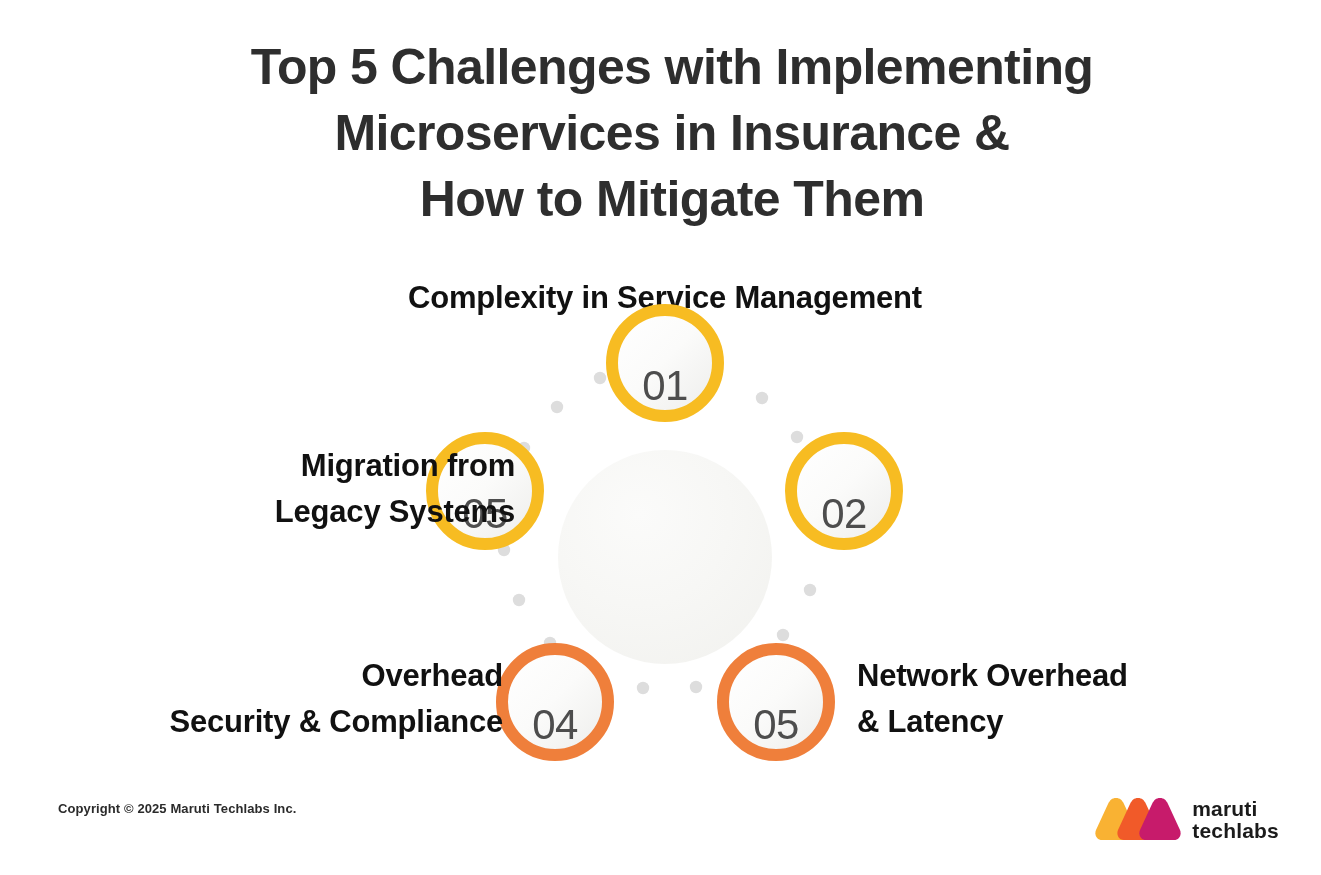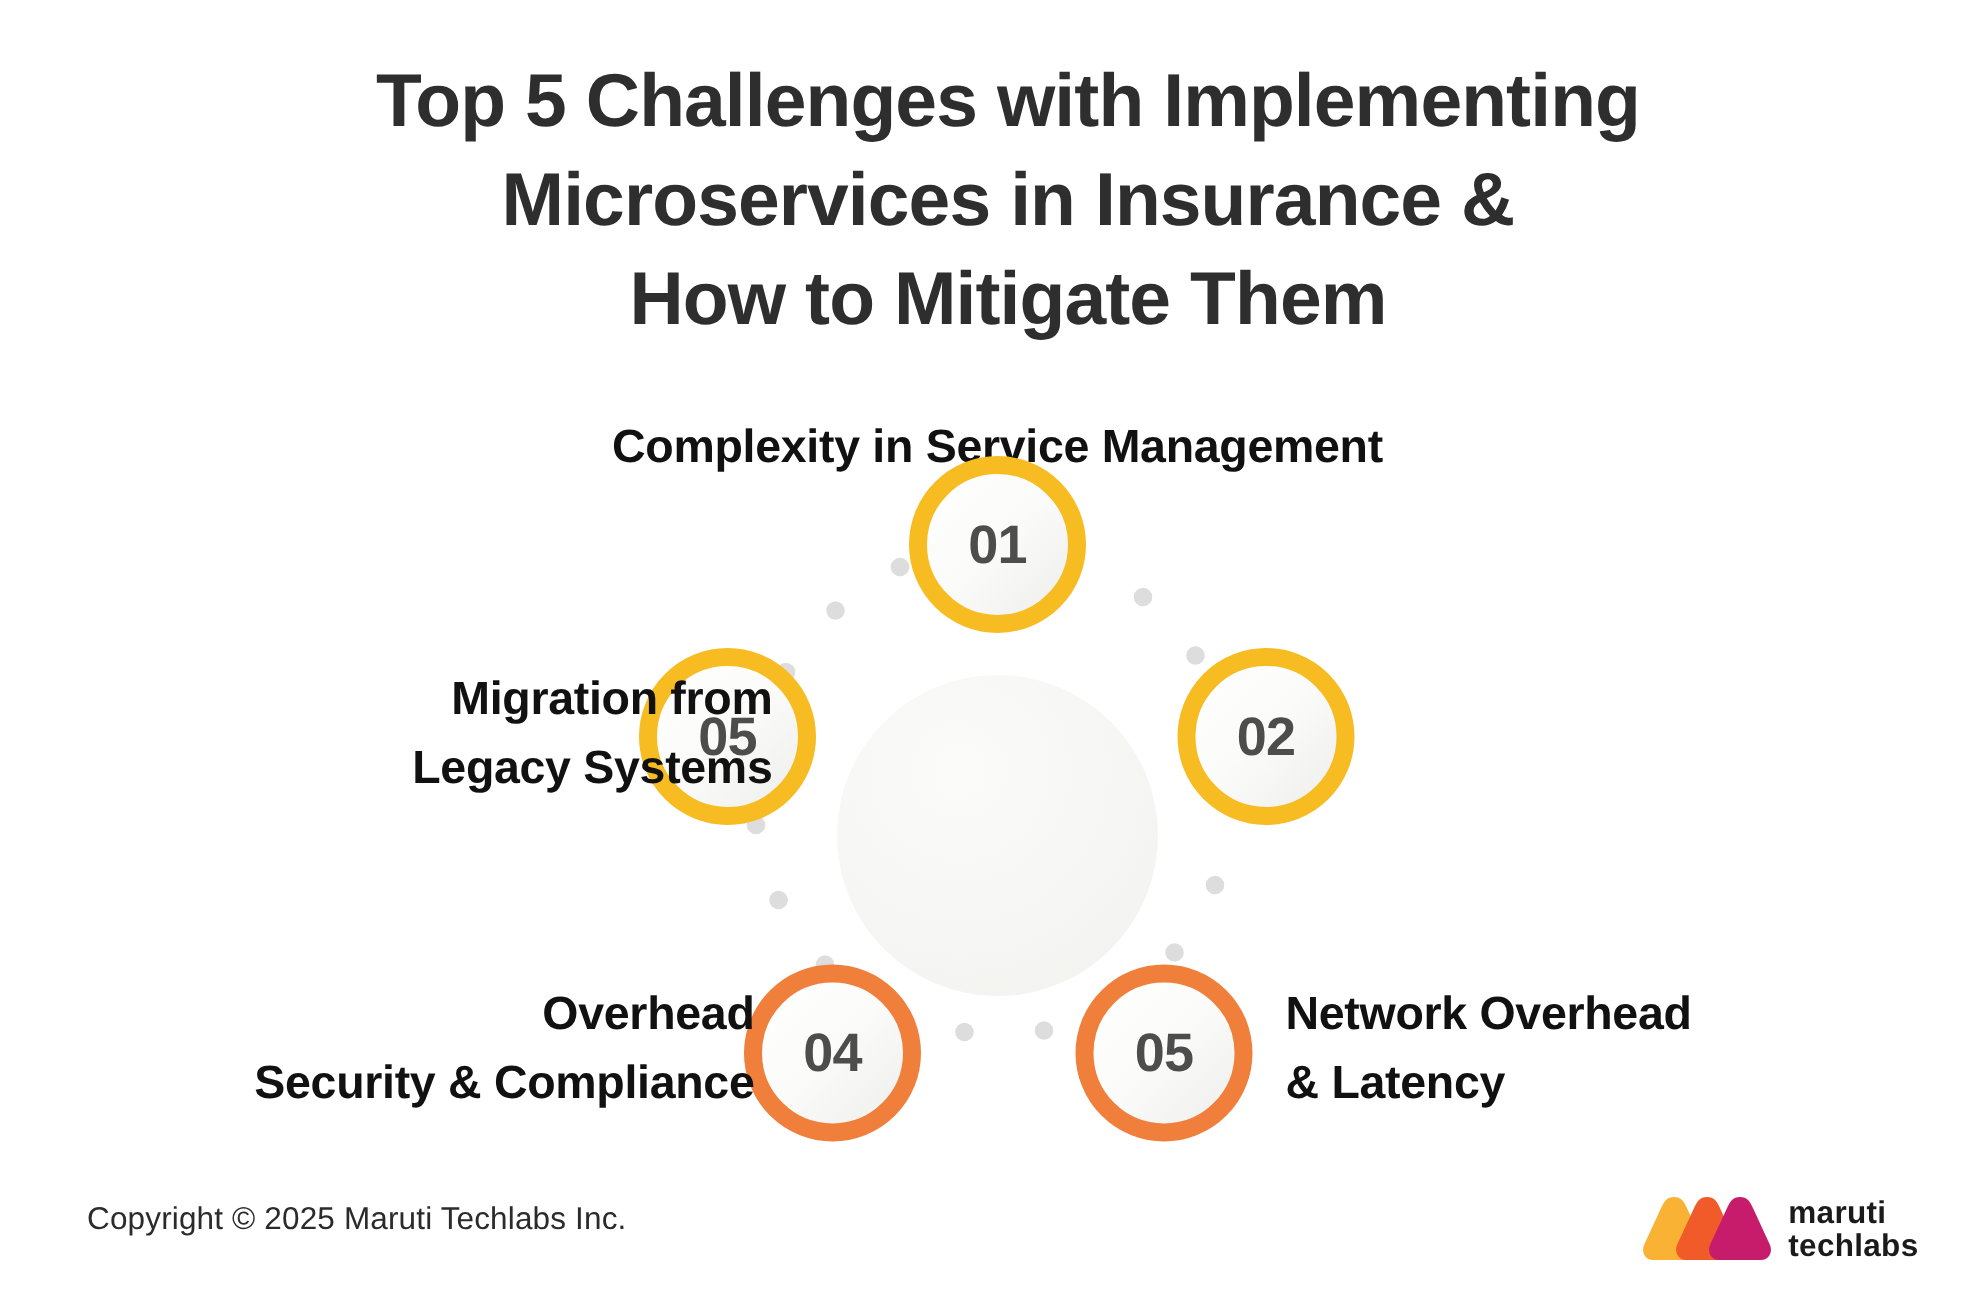--- a/index.html
+++ b/index.html
@@ -84,25 +84,25 @@
 
   .node {
     position: absolute;
     width: 118px;
     height: 118px;
     border-radius: 50%;
     box-sizing: border-box;
     border: 12px solid #f7bc22;
     background: linear-gradient(135deg, #ffffff 0%, #fbfbfa 48%, #eeeeec 100%);
     display: flex;
-    align-items: center;
+    align-items: flex-end;
     justify-content: center;
     color: #4d4d4d;
-    font-size: 36px;
-    font-weight: 700;
+    font-size: 42px;
+    font-weight: 400;
     letter-spacing: -0.5px;
   }
   .node.orange { border-color: #ef7f3b; }
 
   .node-01 { left: 166px;  top: 4px; }
   .node-02 { left: 345px;  top: 132px; }
   .node-03 { left: 277px;  top: 343px; }
   .node-04 { left: 56px;   top: 343px; }
   .node-05 { left: -14px;  top: 132px; }
 
@@ -121,22 +121,22 @@
   .label-05 { right: 806px; top: 443px; text-align: right; }
   .label-03 { left: 857px; top: 653px; text-align: left; }
   .label-04 { right: 818px; top: 653px; text-align: right; }
 
   
   .copyright {
     position: absolute;
     left: 58px;
     top: 801px;
     color: #2b2b2b;
-    font-size: 21px;
-    font-weight: 400;
+    font-size: 13px;
+    font-weight: 700;
     letter-spacing: 0.1px;
   }
 
   .logo {
     position: absolute;
     right: 42px;
     top: 790px;
     height: 60px;
     display: flex;
     align-items: center;

